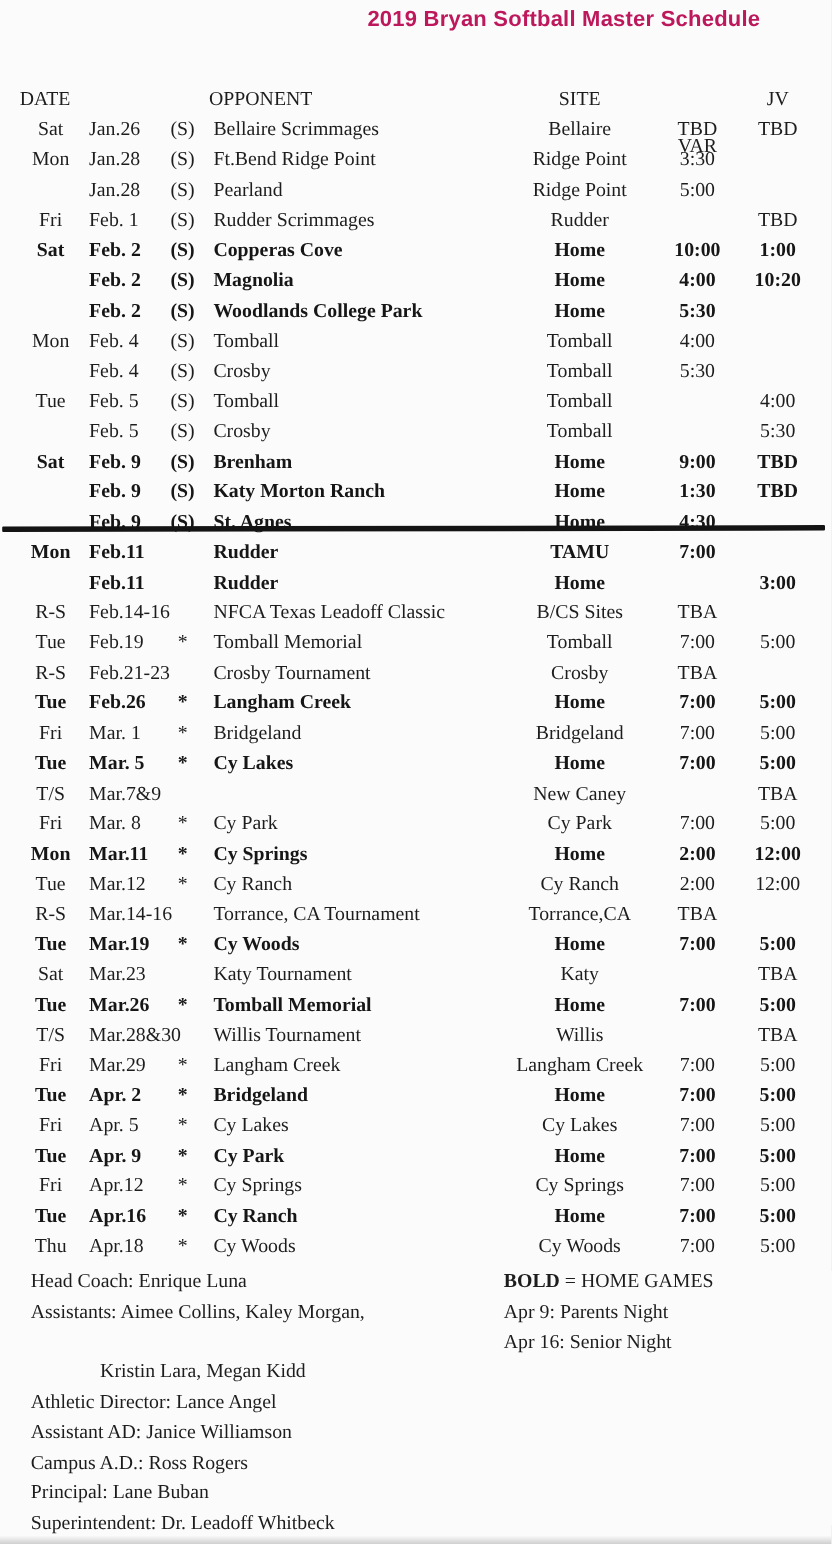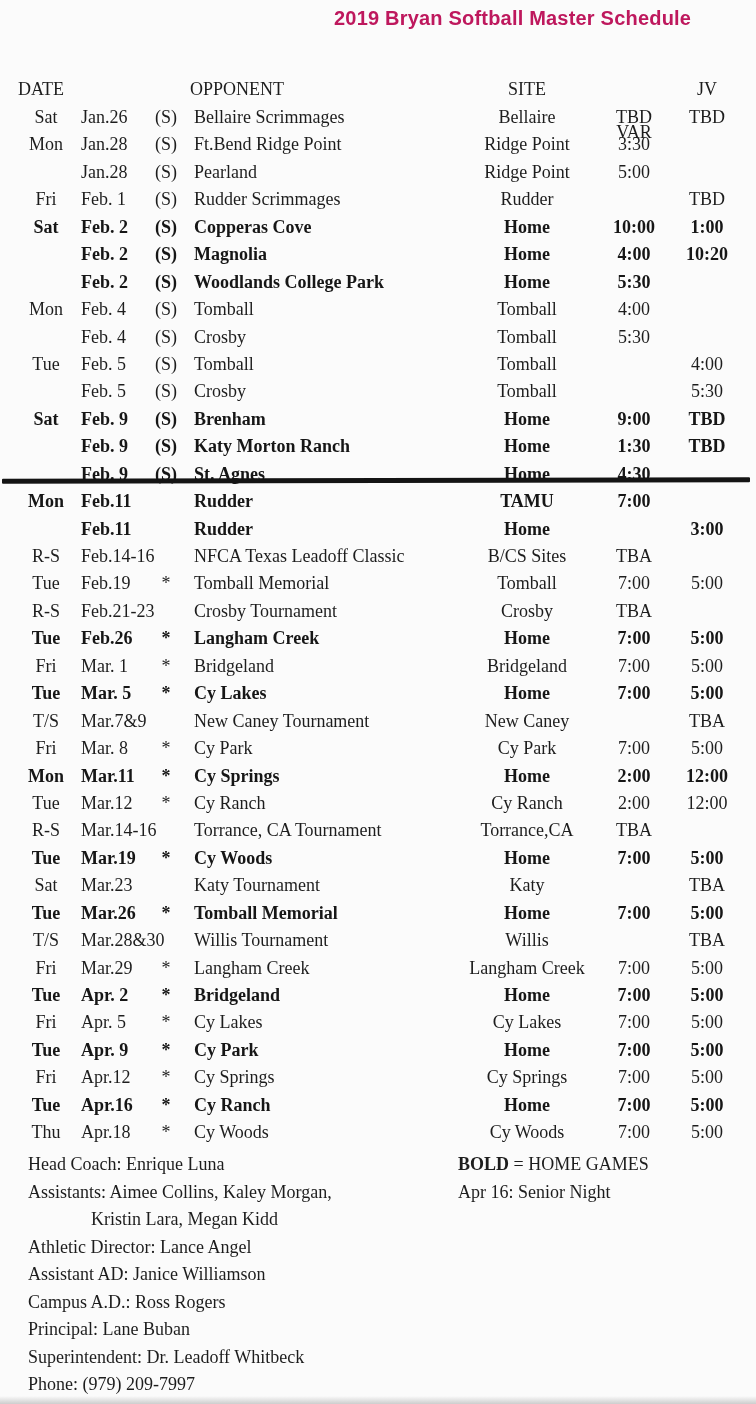--- a/index.html
+++ b/index.html
@@ -40,21 +40,21 @@
   
   .divider{
     position:absolute;left:2px;top:478px;width:748px;height:5px;
     background:#141414;border-radius:1px;
     transform:rotate(-0.1deg);
   }
   
   .notes-left{position:absolute;left:28px;top:1151px;font-size:18px;}
   .notes-right{position:absolute;left:458px;top:1151px;font-size:18px;}
   .note-line{height:27.5px;line-height:27.5px;white-space:nowrap;}
-  .note-line.indent{padding-left:63px;}
+  .note-line.indent{padding-left:63px;margin-top:27px;}
   .note-line b{font-weight:bold;}
   
   .bottom-edge{
     position:absolute;left:0;bottom:0;width:756px;height:8px;
     background:linear-gradient(180deg, rgba(251,251,251,0), #cdcdcd);
   }
 </style>
 </head>
 <body>
 
@@ -266,21 +266,20 @@
         <span class="c-mark">*</span>
         <span class="c-opp">Cy Lakes</span>
         <span class="c-site">Home</span>
         <span class="c-var">7:00</span>
         <span class="c-jv">5:00</span>
       </div>
       <div class="row">
         <span class="c-day">T/S</span>
         <span class="c-date">Mar.7&amp;9</span>
         <span class="c-mark"></span>
-        <span class="c-opp">New Caney Tournament</span>
         <span class="c-site">New Caney</span>
         <span class="c-var"></span>
         <span class="c-jv">TBA</span>
       </div>
       <div class="row">
         <span class="c-day">Fri</span>
         <span class="c-date">Mar. 8</span>
         <span class="c-mark">*</span>
         <span class="c-opp">Cy Park</span>
         <span class="c-site">Cy Park</span>
@@ -423,17 +422,18 @@
       <div class="note-line indent">Kristin Lara, Megan Kidd</div>
       <div class="note-line">Athletic Director:  Lance Angel</div>
       <div class="note-line">Assistant AD: Janice Williamson</div>
       <div class="note-line">Campus A.D.: Ross Rogers</div>
       <div class="note-line">Principal: Lane Buban</div>
       <div class="note-line">Superintendent: Dr. Leadoff Whitbeck</div>
       <div class="note-line">Phone: (979) 209-7997</div>
     </div>
   <div class="notes-right">
       <div class="note-line"><b>BOLD</b> = HOME GAMES</div>
+      <div class="note-line">Apr 9: Parents Night</div>
       <div class="note-line">Apr 16: Senior Night</div>
     </div>
 
   <div class="bottom-edge"></div>
 </div>
 
 </body></html>

